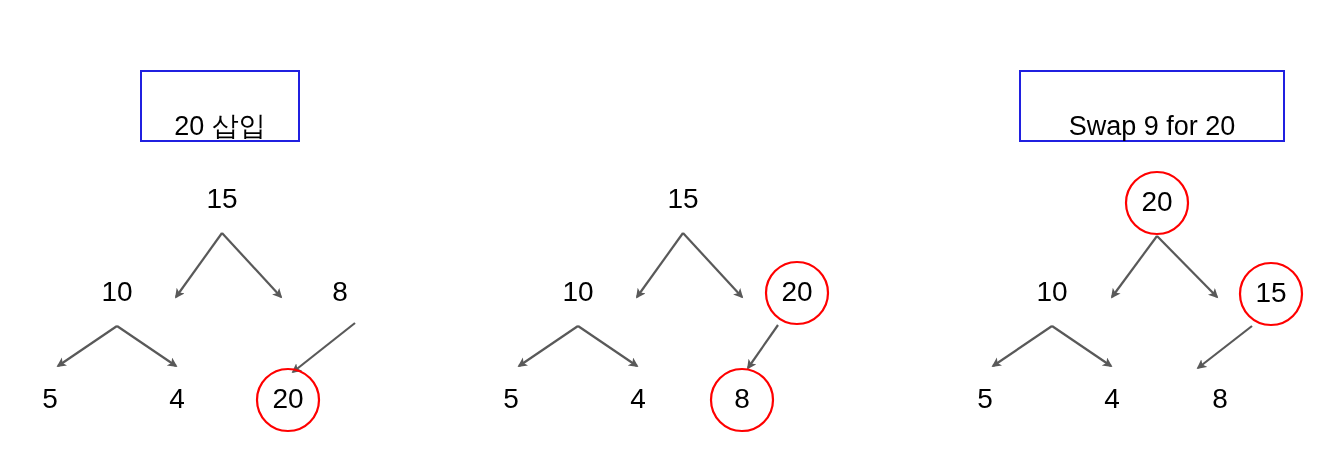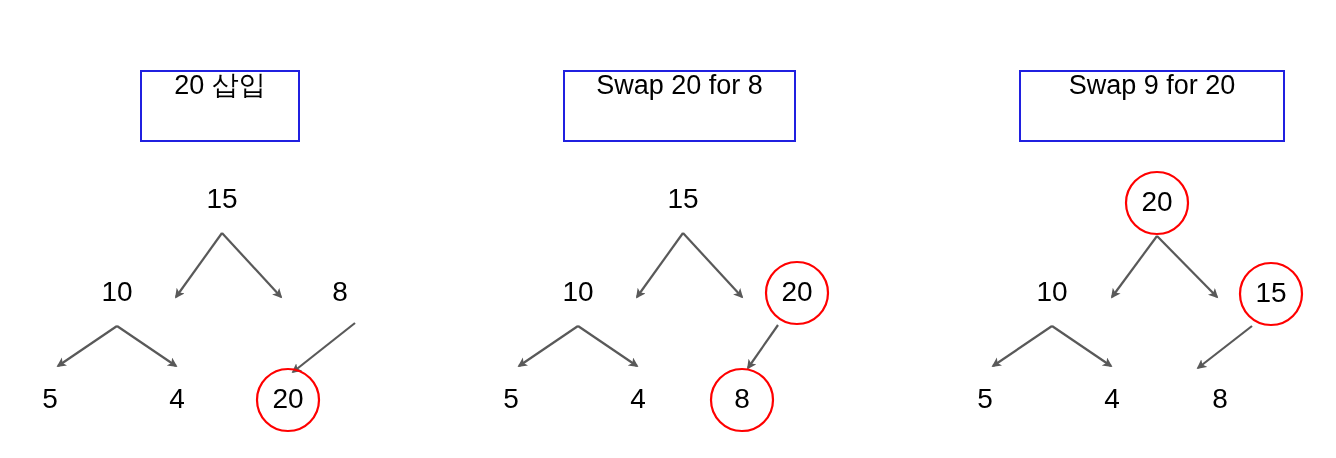--- a/index.html
+++ b/index.html
@@ -19,21 +19,21 @@
     left: 0; top: 0;
     width: 1336px;
     height: 458px;
   }
   .title-box {
     position: absolute;
     box-sizing: border-box;
     border: 2px solid #2020e0;
     background: #ffffff;
     display: flex;
-    align-items: flex-start;
+    align-items: flex-end;
     justify-content: center;
   }
   .title-box span {
     font-family: "Liberation Sans", "DejaVu Sans", sans-serif;
     font-size: 27px;
     color: #000000;
     line-height: 1;
     white-space: nowrap;
   }
   #box-1 { left: 140px; top: 70px; width: 160px; height: 72px; }
@@ -66,23 +66,20 @@
     fill: none;
   }
 </style>
 </head>
 <body>
 
 <div class="canvas">
 
   <div class="title-box" id="box-1">
     <span>20 삽입</span>
-  </div>
-  <div class="title-box" id="box-2">
-    <span>Swap 20 for 8</span>
   </div>
   <div class="title-box" id="box-3">
     <span>Swap 9 for 20</span>
   </div>
 
   <svg class="tree" id="tree-svg" viewBox="0 0 1336 458" xmlns="http://www.w3.org/2000/svg">
     <defs>
       <marker id="arrowhead" markerWidth="5" markerHeight="5" refX="3.6" refY="2.2" orient="auto" markerUnits="strokeWidth">
         <path d="M0,0 L4.4,2.2 L0,4.4 L1.1,2.2 z" fill="#595959"></path>
       </marker>

